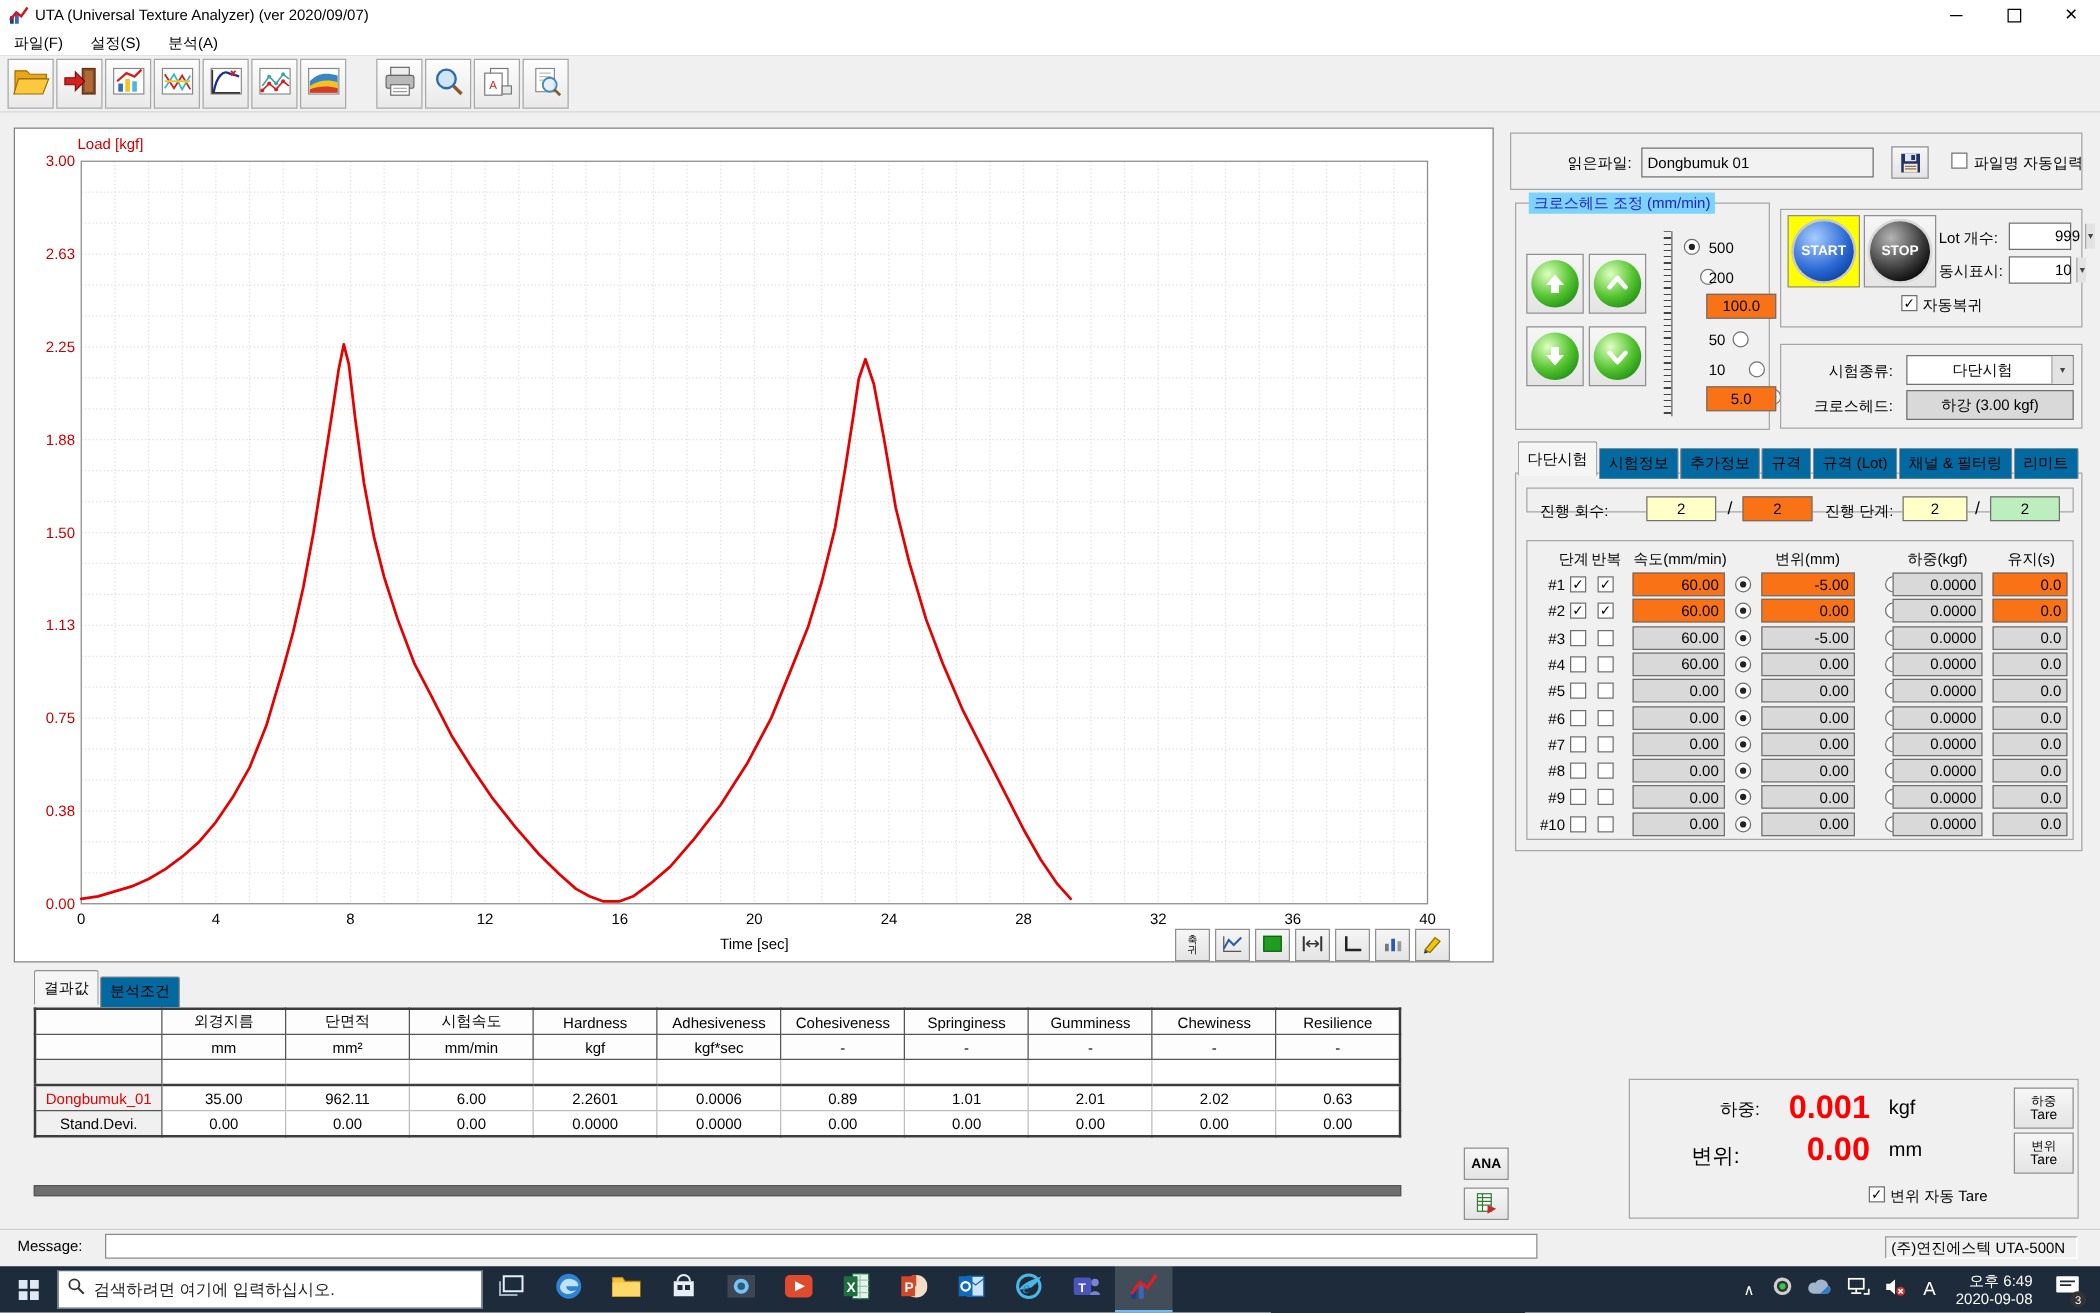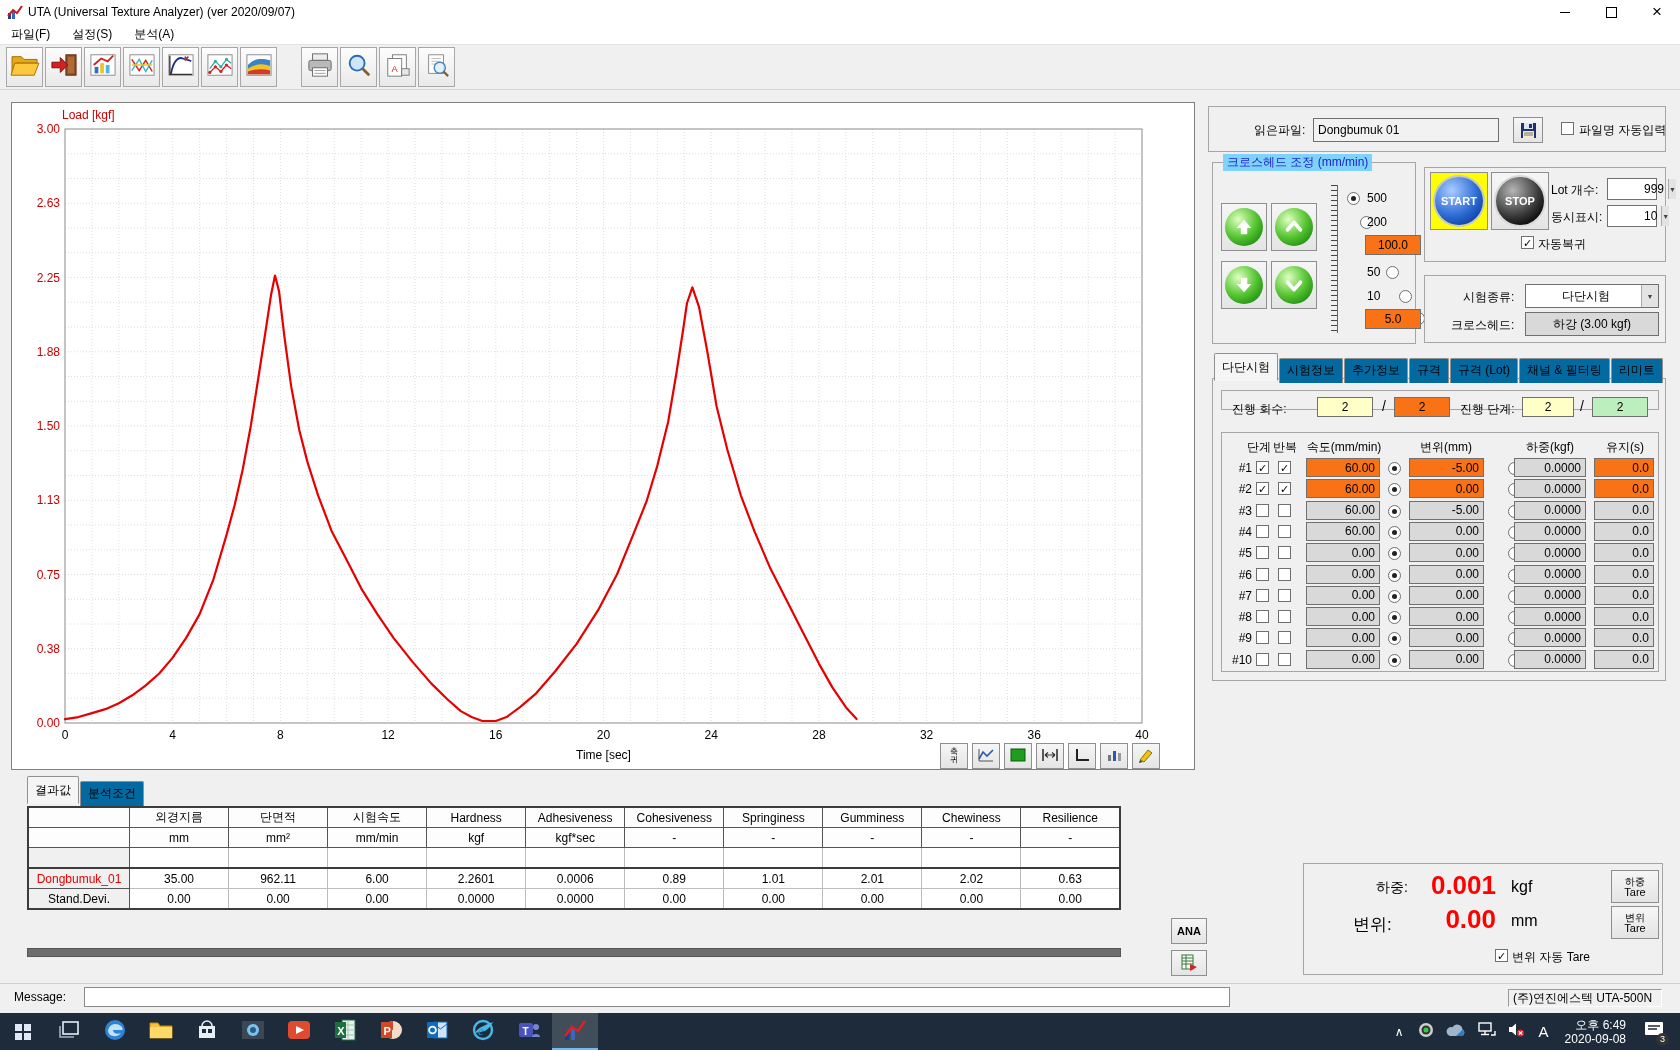--- a/index.html
+++ b/index.html
@@ -539,20 +539,29 @@
 
 <div class="abs" id="taskbar">
   <div class="tb-ico">
     <span style="display:grid;grid-template-columns:7px 7px;grid-gap:2px;">
       <span style="width:7px;height:7px;background:#dfe9f5;"></span>
         <span style="width:7px;height:7px;background:#dfe9f5;"></span>
       <span style="width:7px;height:7px;background:#dfe9f5;"></span>
         <span style="width:7px;height:7px;background:#dfe9f5;"></span>
     </span>
   </div>
+  <div style="width:338px;height:29px;background:#fff;border:1px solid #5b6772;display:flex;align-items:center;">
+    <span style="margin:0 7px;">
+      <svg width="14" height="14" viewBox="0 0 14 14">
+          <circle cx="5.5" cy="5.5" r="4" stroke="#333" stroke-width="1.5" fill="none"></circle>
+          <line x1="8.6" y1="8.6" x2="13" y2="13" stroke="#333" stroke-width="1.5"></line>
+        </svg>
+    </span>
+    <span style="font-size:13px;color:#222;">검색하려면 여기에 입력하십시오.</span>
+  </div>
   <div id="taskbar-apps" style="display:flex;">
       <div class="tb-ico">
         <span><svg width="22" height="20" viewBox="0 0 22 20">
             <rect x="5" y="2" width="15" height="12" fill="none" stroke="#e8eef5" stroke-width="1.6"></rect>
             <path d="M2 6 v11 h14" stroke="#9fb2c4" stroke-width="1.6" fill="none"></path>
           </svg></span>
       </div>
       <div class="tb-ico">
         <span><svg width="24" height="24" viewBox="0 0 24 24">
             <circle cx="12" cy="12" r="10" fill="#2f83d4"></circle>

